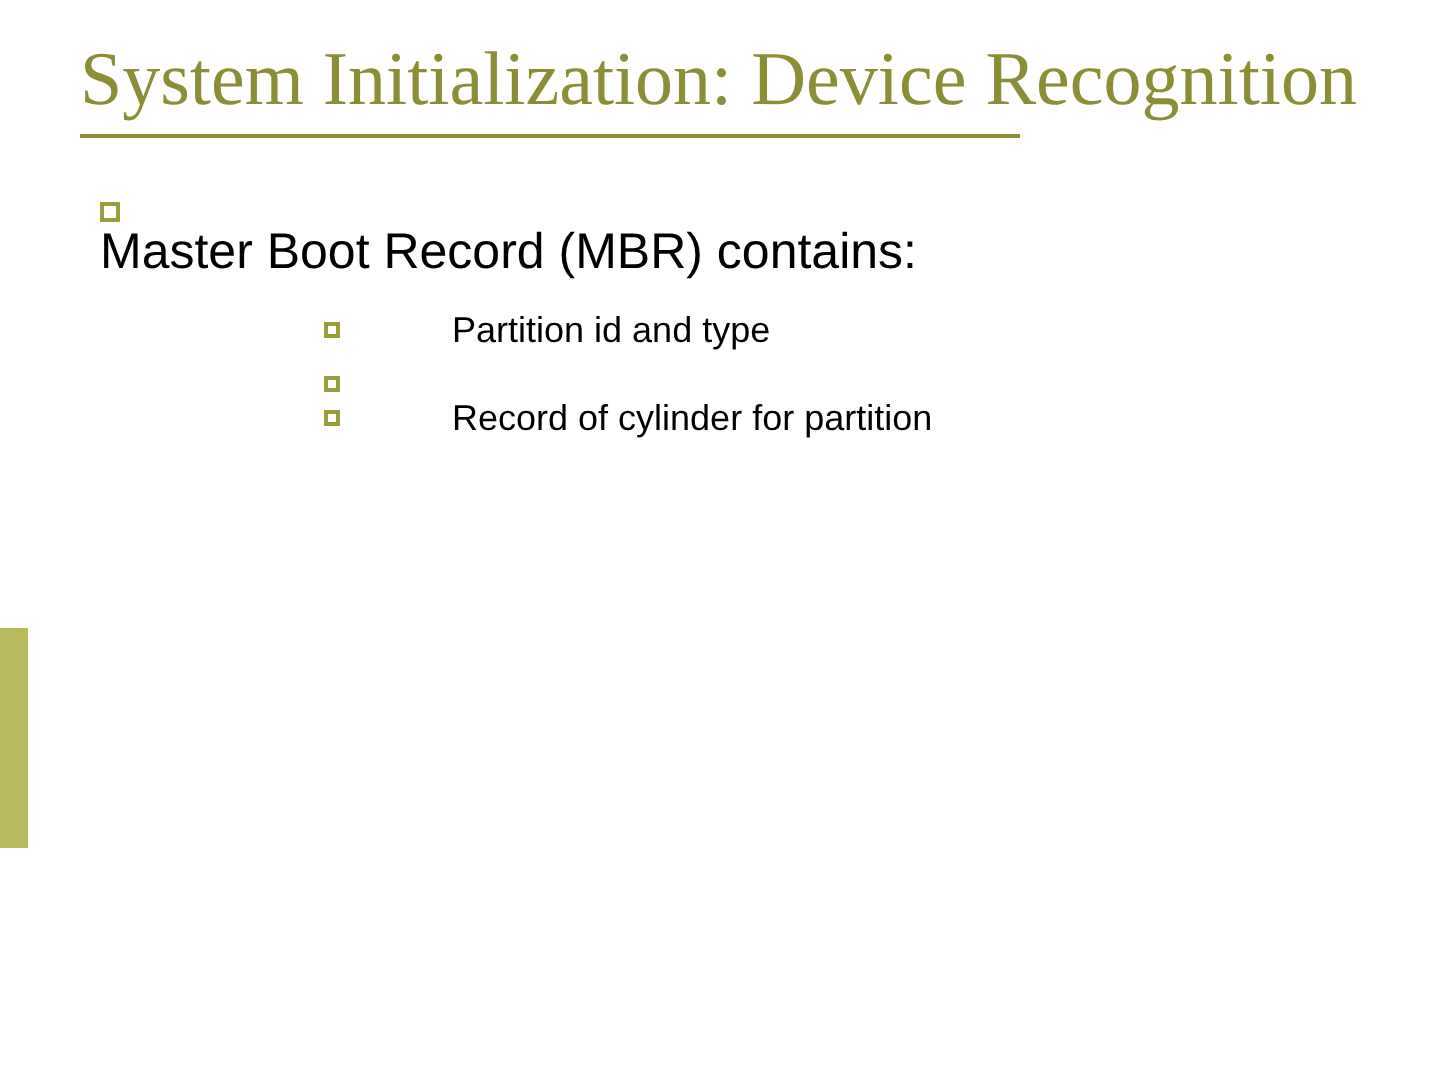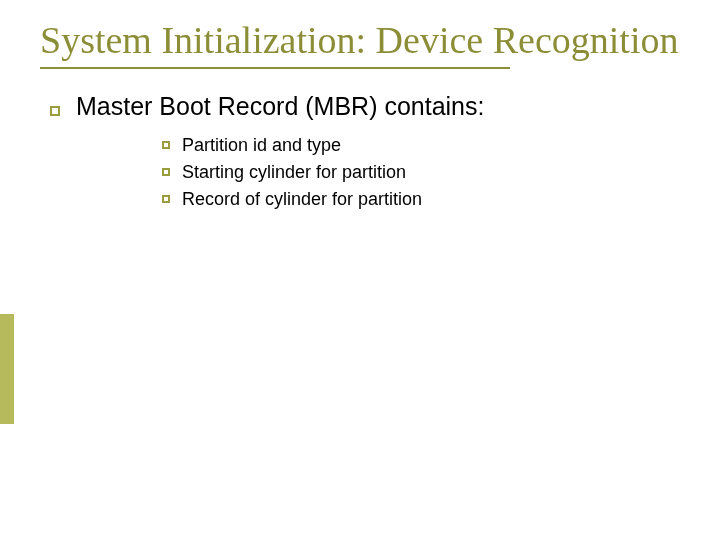--- a/index.html
+++ b/index.html
@@ -31,42 +31,44 @@
     border: none;
     border-top: 2px solid #8b8e36;
     margin: 2px 0 22px 0;
     width: 470px;
   }
   .lvl1 {
     margin: 0 0 10px 10px;
   }
   .lvl1-row {
     display: flex;
-    align-items: center;
+    align-items: flex-start;
     font-size: 25px;
     line-height: 1.25;
+    flex-direction: column;
   }
   .lvl2 {
     margin: 12px 0 10px 62px;
   }
   .lvl2-row {
     display: flex;
     align-items: flex-start;
     font-size: 21px;
     line-height: 1.35;
     margin-bottom: 2px;
   }
   .lvl3 {
     margin: 10px 0 0 122px;
   }
   .lvl3-row {
     display: flex;
     align-items: flex-start;
     font-size: 18px;
     line-height: 1.5;
+    gap: 44px;
   }
   .bullet-box-olive {
     width: 10px;
     height: 10px;
     border: 2px solid #9a9d3e;
     background: transparent;
     margin-top: 10px;
     margin-right: 16px;
     flex: 0 0 auto;
     box-sizing: border-box;
@@ -115,20 +117,19 @@
   </div>
 
 
   <div class="lvl3">
     <div class="lvl3-row">
       <span class="bullet-box-olive-sm"></span>
       <span>Partition id and type</span>
     </div>
     <div class="lvl3-row">
       <span class="bullet-box-olive-sm"></span>
-      <span>Starting cylinder for partition</span>
     </div>
     <div class="lvl3-row">
       <span class="bullet-box-olive-sm"></span>
       <span>Record of cylinder for partition</span>
     </div>
   </div>
 </div>
 
 </body></html>

